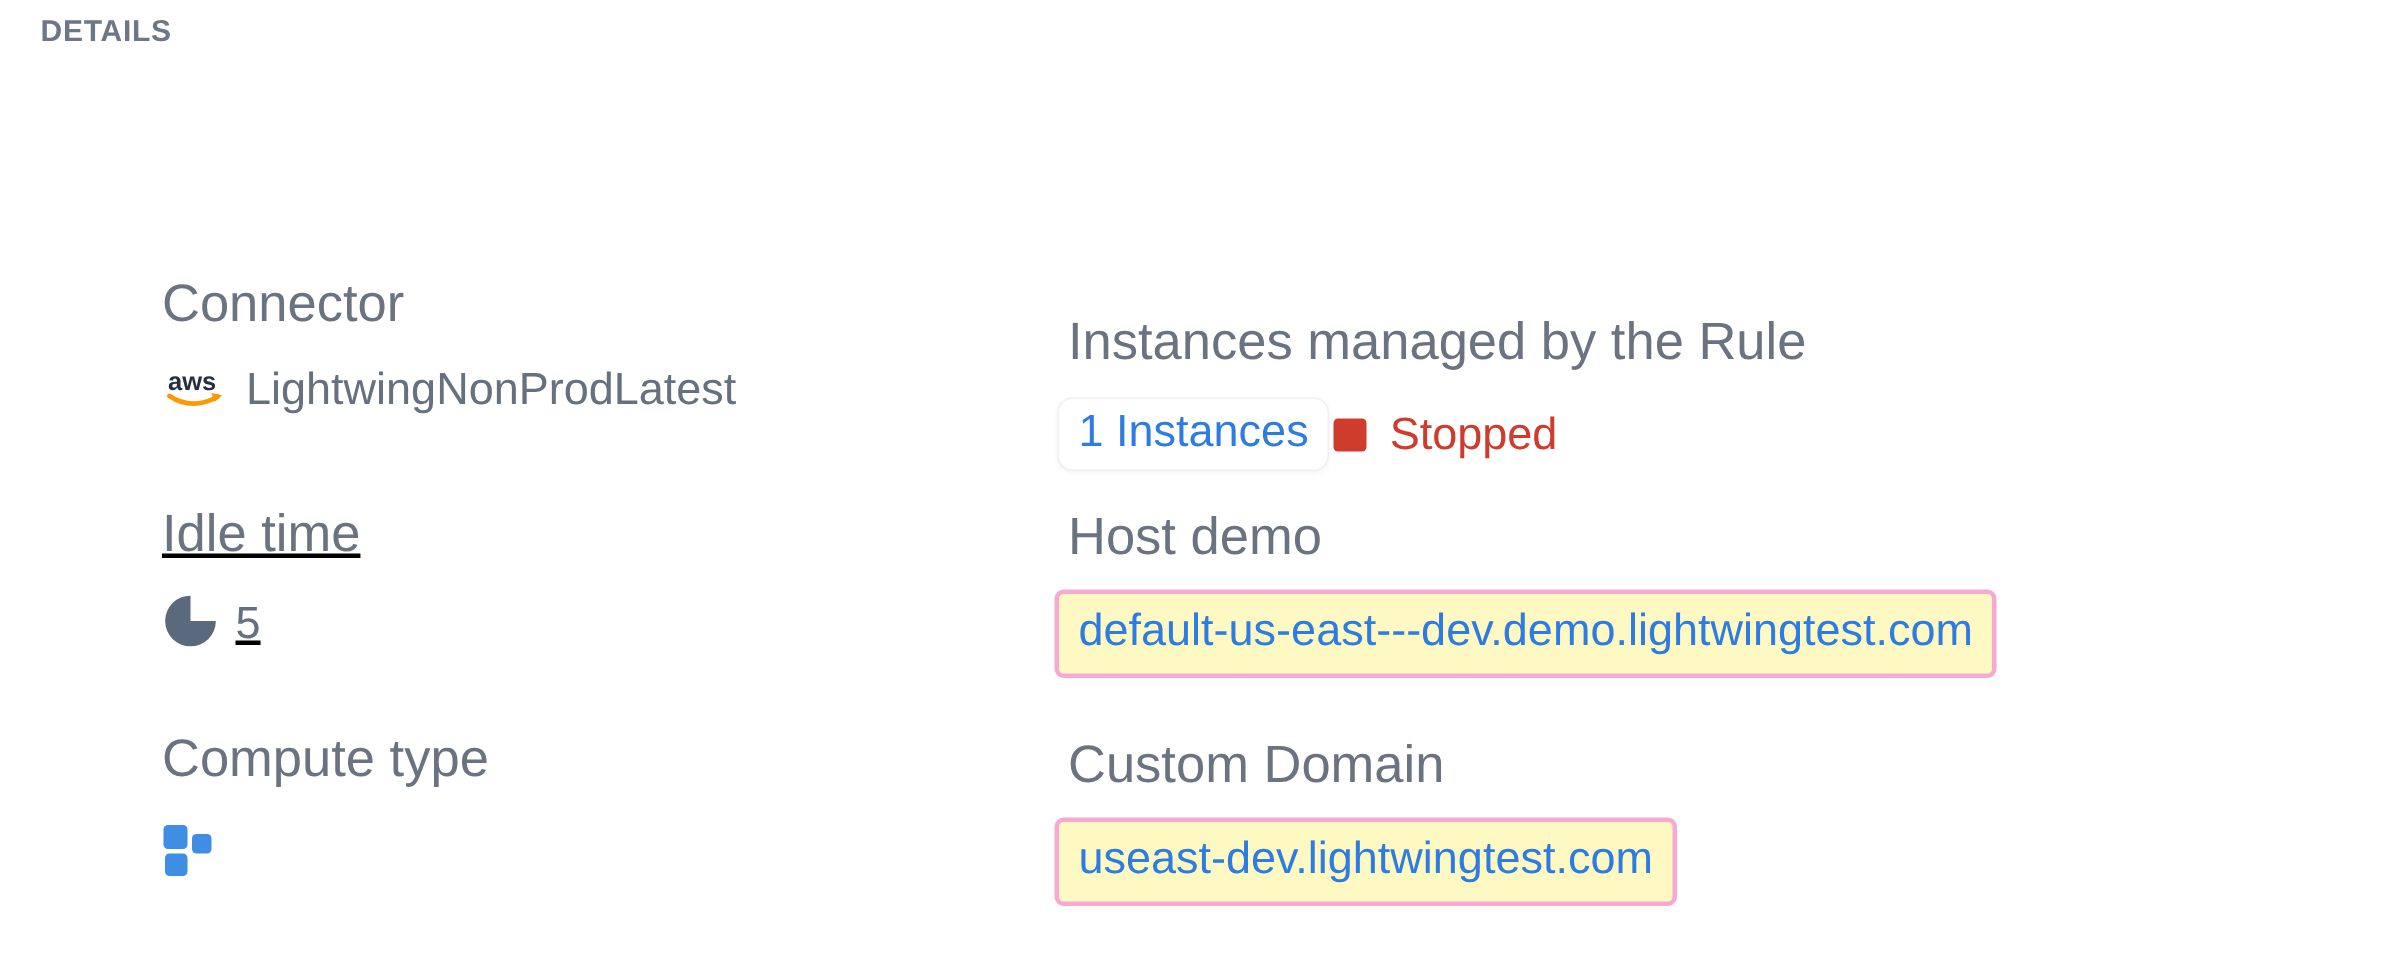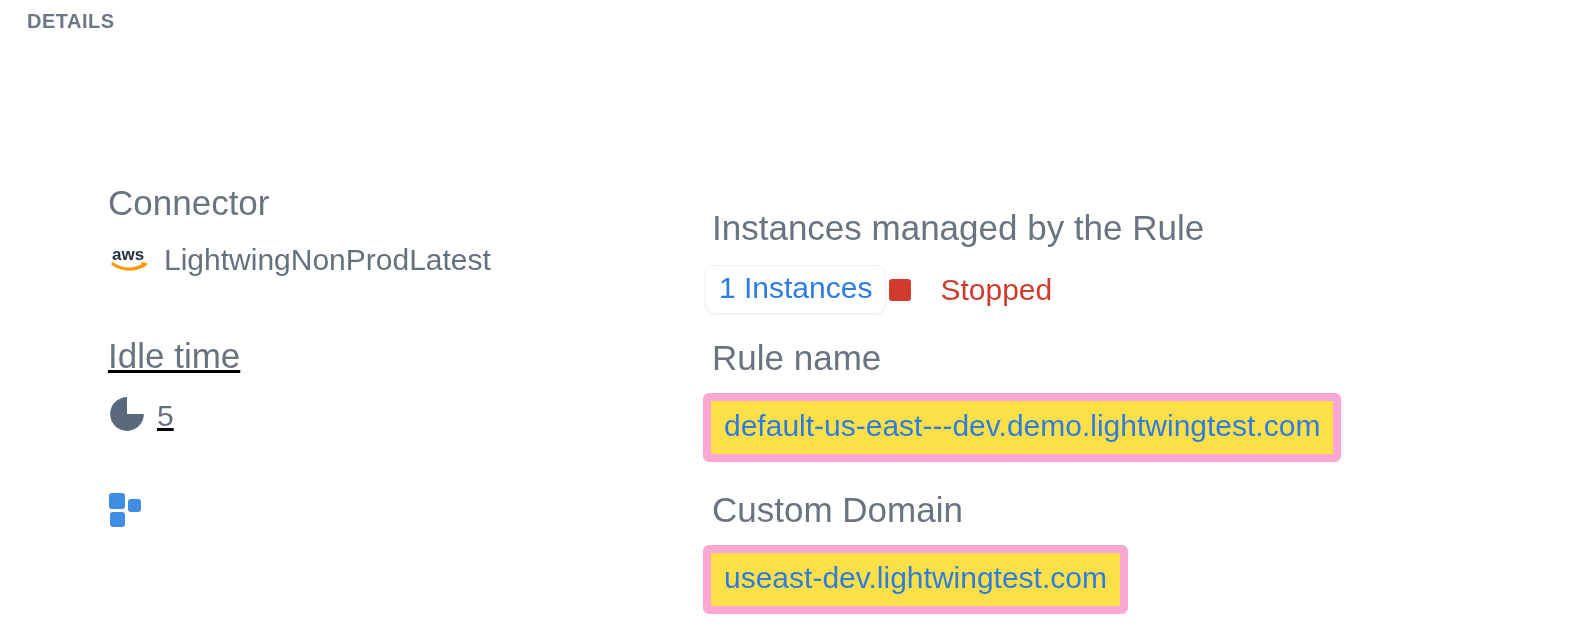--- a/index.html
+++ b/index.html
@@ -50,32 +50,32 @@
     font-size: 30px;
     cursor: pointer;
   }
   .status-square {
     width: 22px; height: 22px;
     border-radius: 3px;
     background: #cf3c2e;
     margin-left: 3px;
     flex: none;
   }
-  .status-text { color: #cf3c2e; margin-left: 29px; }
+  .status-text { color: #cf3c2e; margin-left: 15px; }
   
   .field-idle { left: 108px; top: 336px; text-decoration: underline; }
   .pie-icon { margin-right: 11px; position: relative; top: 2px; }
   
   .field-host { left: 703px; top: 338px; }
   .field-host .field-label { margin-left: 9px; margin-bottom: 15px; }
   .domain-box {
     display: inline-block;
-    border: 8px solid #f9a8d4;
+    border: 3px solid #f9a8d4;
     border-radius: 6px;
-    background: #fde047;
+    background: #fef9c3;
     padding: 8px 13px 11px;
     font-size: 30px;
     color: #2e7ce2;
     white-space: nowrap;
     cursor: pointer;
   }
   
   .field-compute { left: 108px; top: 486px; }
   .compute-icon { margin-right: 11px; position: relative; top: 3px; }
   
@@ -116,25 +116,26 @@
     <span class="pie-icon">
       <svg width="38" height="38" viewBox="0 0 36 36">
         <path d="M18 18 L18 2 A16 16 0 1 0 34 18 Z" fill="#5a6a7c"></path>
       </svg>
     </span>
     <span>5</span>
   </div>
 </div>
 
 <div class="field field-host">
-  <div class="field-label">Rule name</div>
+  <div class="field-label">Host demo</div>
   <div class="domain-box">default-us-east---dev.demo.lightwingtest.com</div>
 </div>
 
 <div class="field field-compute">
+  <div class="field-label">Compute type</div>
   <div class="value-row">
     <span class="compute-icon">
       <svg width="34" height="40" viewBox="0 0 34 40">
         <rect x="1" y="4" width="16" height="16" rx="3" fill="#3f8ee4"></rect>
         <rect x="20" y="10" width="13" height="13" rx="3" fill="#3f8ee4"></rect>
         <rect x="2" y="23" width="15" height="15" rx="3" fill="#3f8ee4"></rect>
       </svg>
     </span>
   </div>
 </div>

